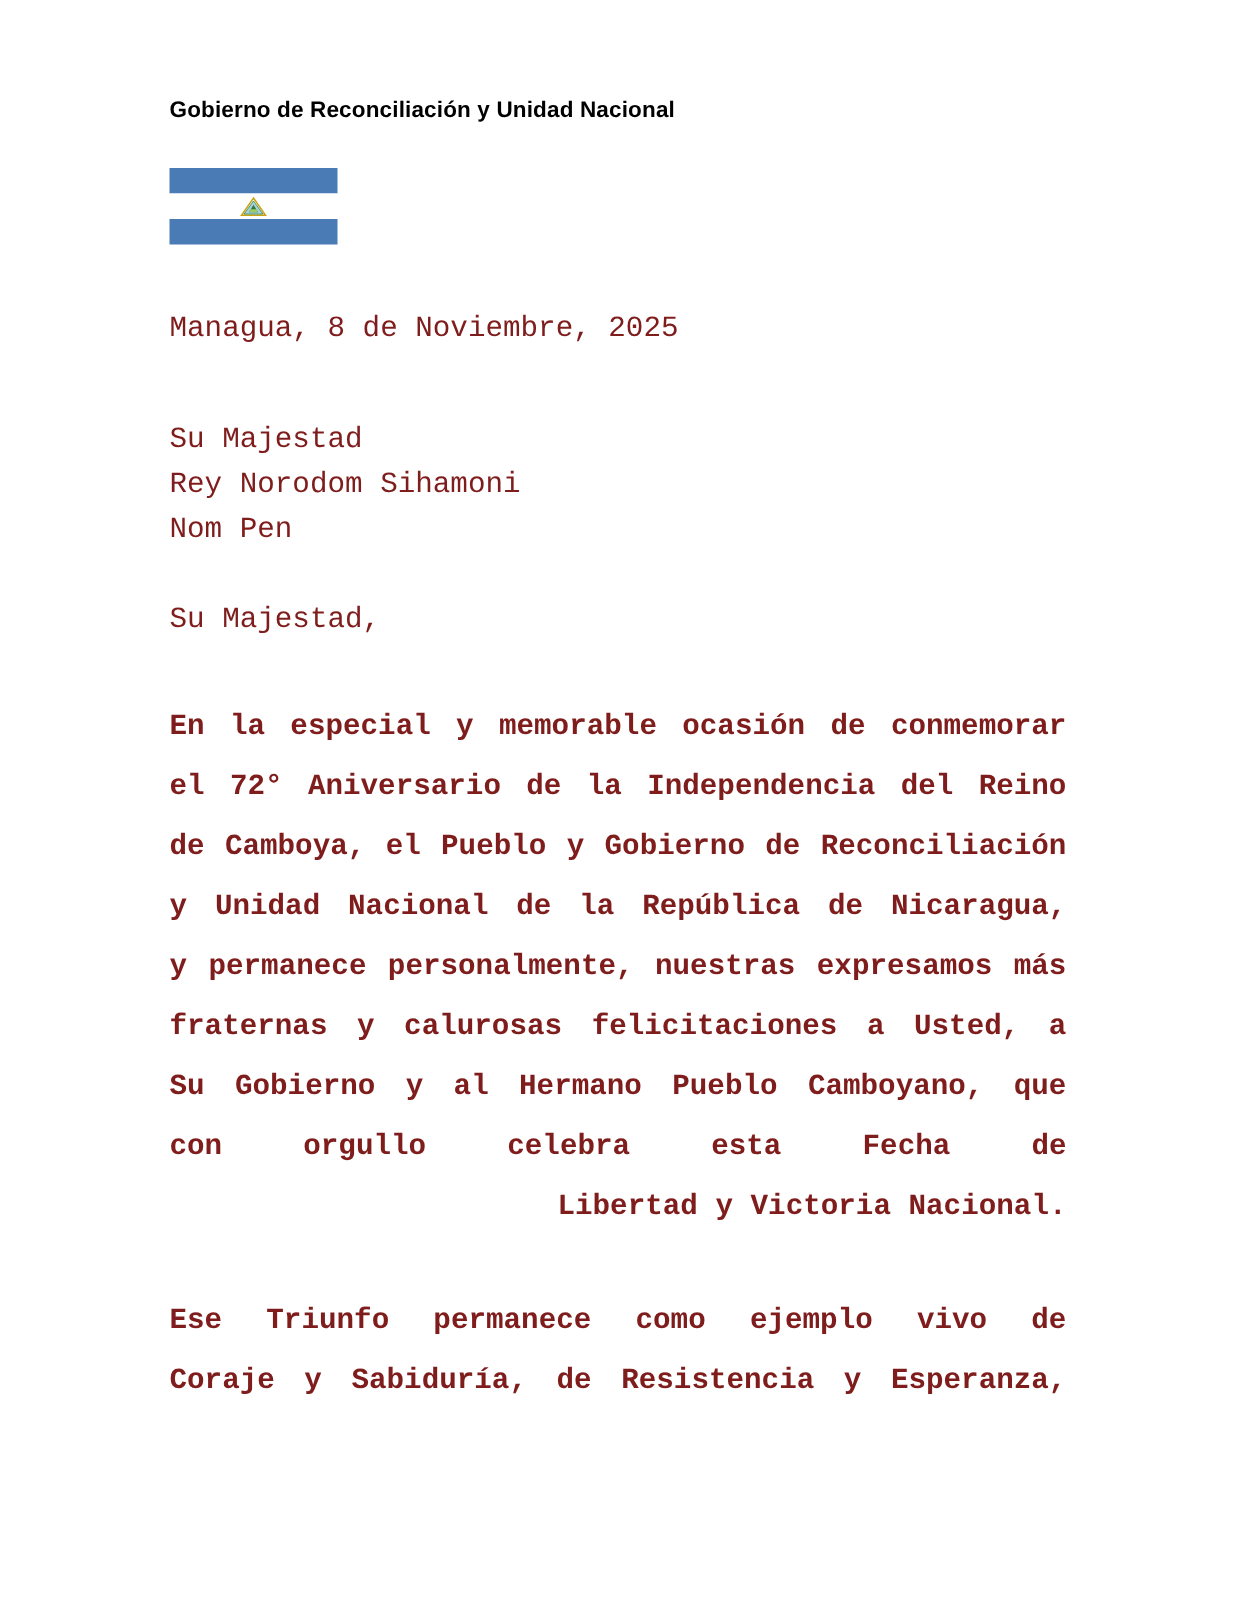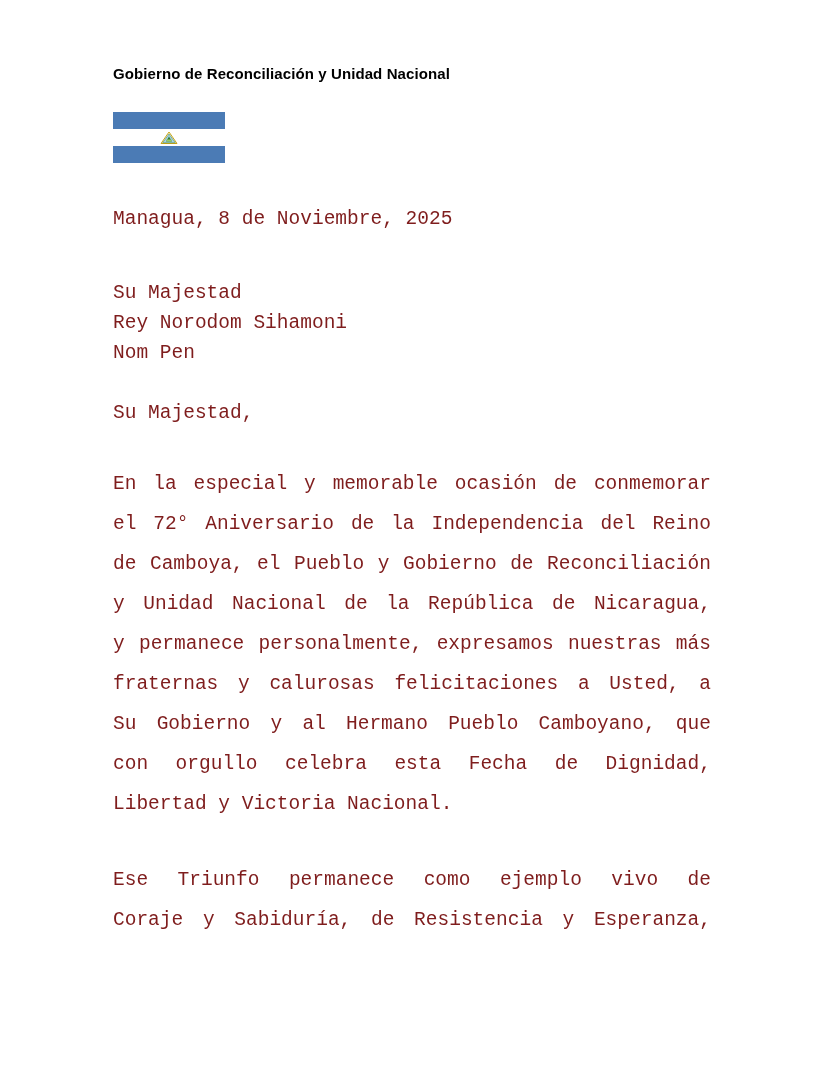--- a/index.html
+++ b/index.html
@@ -85,32 +85,34 @@
     font-family: "Liberation Mono", monospace;
     font-size: 19.5px;
     line-height: 30px;
     white-space: pre;
   }
   .spacer-sm { height: 30px; }
   .spacer-md { height: 36px; }
   .spacer-lg { height: 44px; }
   .para {
     margin: 0;
+    font-weight: bold;
   }
   .para-line {
     font-family: "Liberation Mono", monospace;
     font-size: 19.5px;
     line-height: 40px;
     white-space: pre;
     display: flex;
     justify-content: space-between;
     width: 598px;
   }
   .para-line.last {
     display: block;
+    text-align: right;
   }
   .para-line > span {
     display: inline-block;
   }
 </style>
 </head>
 <body>
 
 <div class="page">
 
@@ -191,22 +193,22 @@
         <span>de</span>
         <span>la</span>
         <span>República</span>
         <span>de</span>
         <span>Nicaragua,</span>
       </div>
       <div class="para-line">
         <span>y</span>
         <span>permanece</span>
         <span>personalmente,</span>
+        <span>nuestras</span>
         <span>expresamos</span>
-        <span>nuestras</span>
         <span>más</span>
       </div>
       <div class="para-line">
         <span>fraternas</span>
         <span>y</span>
         <span>calurosas</span>
         <span>felicitaciones</span>
         <span>a</span>
         <span>Usted,</span>
         <span>a</span>
@@ -221,21 +223,20 @@
         <span>Camboyano,</span>
         <span>que</span>
       </div>
       <div class="para-line">
         <span>con</span>
         <span>orgullo</span>
         <span>celebra</span>
         <span>esta</span>
         <span>Fecha</span>
         <span>de</span>
-        <span>Dignidad,</span>
       </div>
       <div class="para-line last">Libertad y Victoria Nacional.</div>
     </div>
 
     <div class="spacer-md"></div>
 
     <div class="para">
       <div class="para-line">
         <span>Ese</span>
         <span>Triunfo</span>

